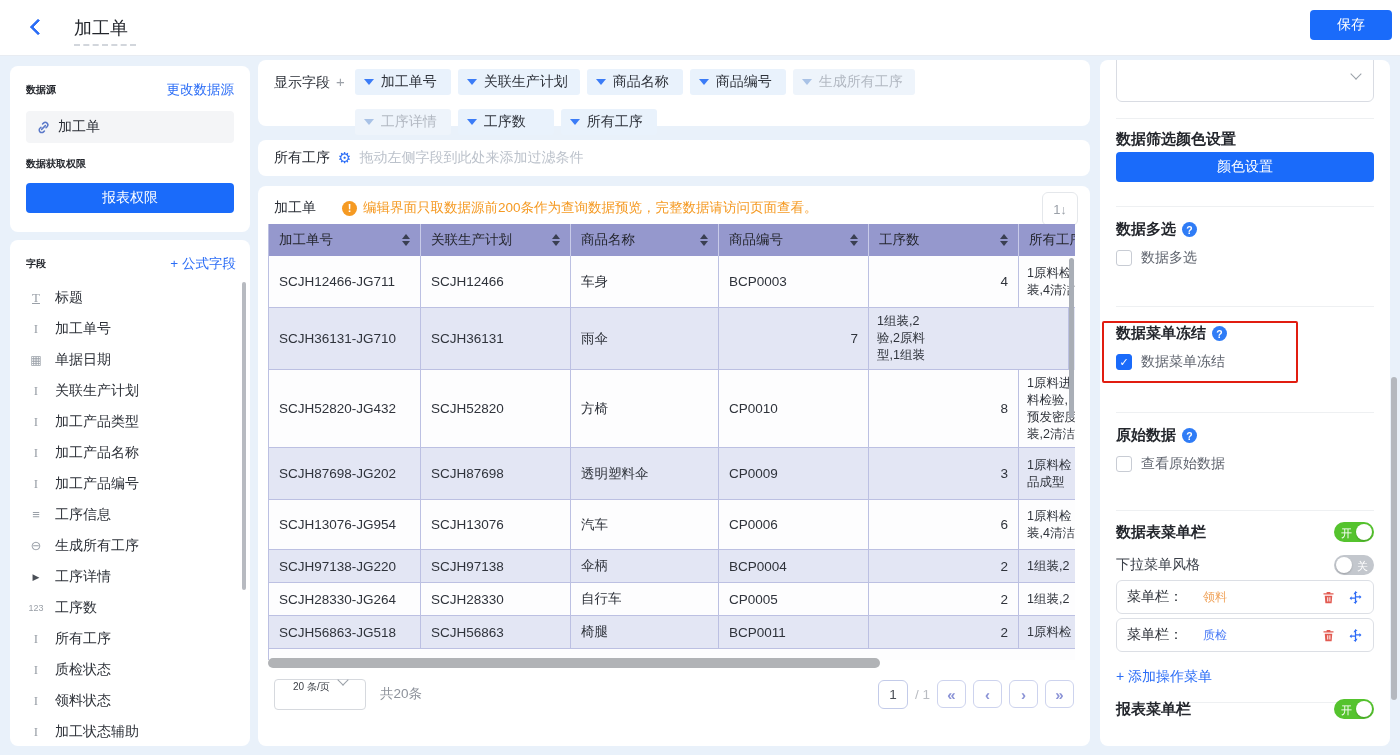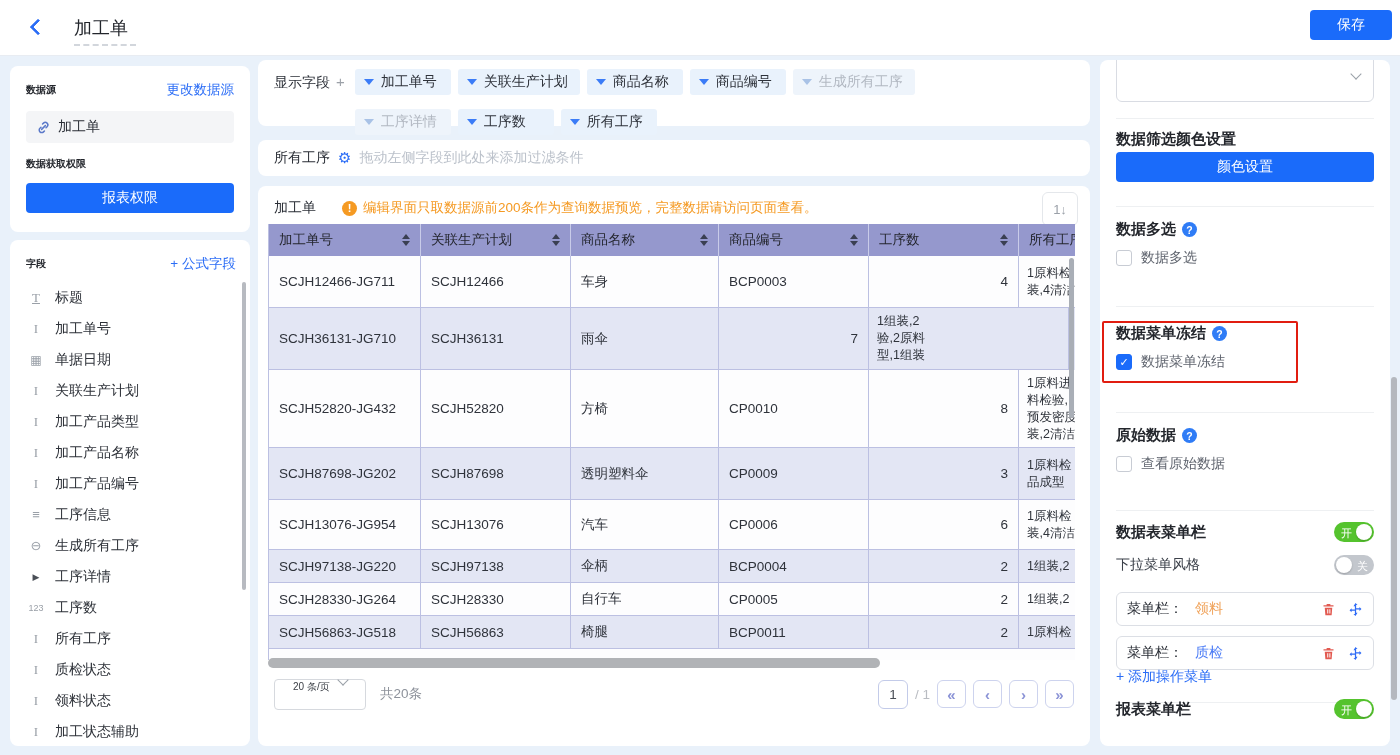--- a/index.html
+++ b/index.html
@@ -125,21 +125,21 @@
   .toggle .knob{position:absolute;top:2px;width:16px;height:16px;border-radius:50%;background:#fff;box-shadow:0 1px 2px rgba(0,0,0,.2);}
   .toggle .txt{position:absolute;top:3.5px;font-size:11px;color:#fff;}
   .toggle.on{background:#55c32e;}
   .toggle.on .knob{right:2px;}
   .toggle.on .txt{left:7px;}
   .toggle.off{background:#c3c7cd;}
   .toggle.off .knob{left:2px;}
   .toggle.off .txt{right:6px;}
   .menu-card{height:34px;border:1px solid #dcdfe5;border-radius:6px;display:flex;align-items:center;padding:0 10px;background:#fff;}
   .menu-prefix{font-size:14px;color:#2a2e36;}
-  .menu-name{font-size:14px;margin-left:12px;}
+  .menu-name{font-size:12px;margin-left:20px;}
   .menu-icons{margin-left:auto;display:flex;align-items:center;gap:12px;}
   .menu-icons svg{width:15px;height:15px;cursor:pointer;}
   .add-link{font-size:14px;color:#2b6df6;cursor:pointer;}
 
   .red-box{position:absolute;left:1102px;top:321px;width:196px;height:62px;border:2px solid #e11d10;border-radius:2px;pointer-events:none;z-index:6;}
   .win-scroll{position:absolute;left:1391px;top:377px;width:6px;height:323px;background:#b4b8bf;border-radius:3px;cursor:pointer;}
 </style>
 </head>
 <body>
 
@@ -504,21 +504,21 @@
           <span class="knob"></span>
         </span>
     </div>
     <div class="abs row-line" style="top:495px">
       <span class="sub-label">下拉菜单风格</span>
       <span class="toggle off">
           <span class="txt">关</span>
           <span class="knob"></span>
         </span>
     </div>
-    <div class="abs" id="menu-list" style="top:532px;display:flex;flex-direction:column;gap:10px">
+    <div class="abs" id="menu-list" style="top:520px;display:flex;flex-direction:column;gap:4px">
   <div class="menu-card">
     <span class="menu-prefix">菜单栏：</span>
     <span class="menu-name" style="color: rgb(240, 163, 91);">领料</span>
     <span class="menu-icons">
       <svg viewBox="0 0 24 24" fill="#e25a51">
               <path d="M9 3h6v2h5v2H4V5h5V3zm-3 6h12l-1 12H7L6 9zm4 2.5v7h1.6v-7H10zm3.4 0v7H15v-7h-1.6z"></path>
             </svg>
       <svg viewBox="0 0 24 24" fill="#2e6bf6">
               <path d="M12 1.5l3.2 3.2h-2.2v5.3h5.3V7.8L21.5 11 18.3 14.2v-2.2h-5.3v5.3h2.2L12 22.5l-3.2-3.2h2.2v-5.3H5.7v2.2L2.5 13 5.7 9.8V12h5.3V6.7H8.8L12 1.5z"></path>
             </svg>

